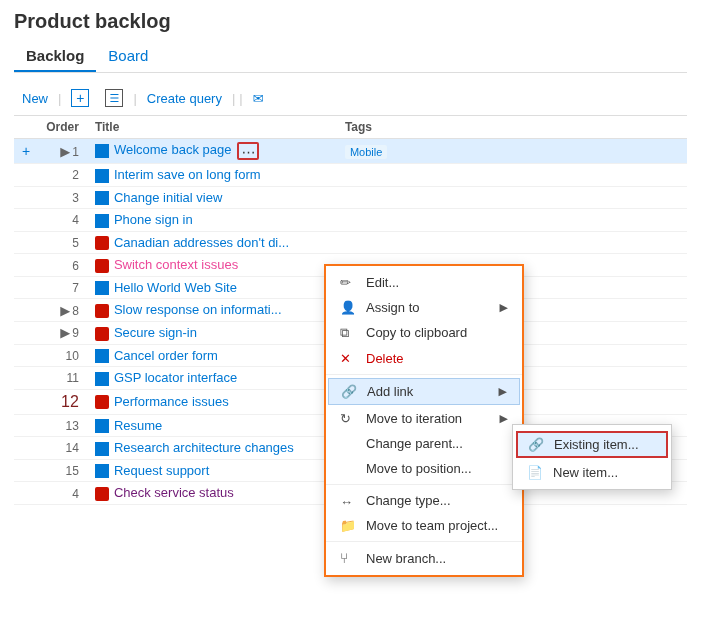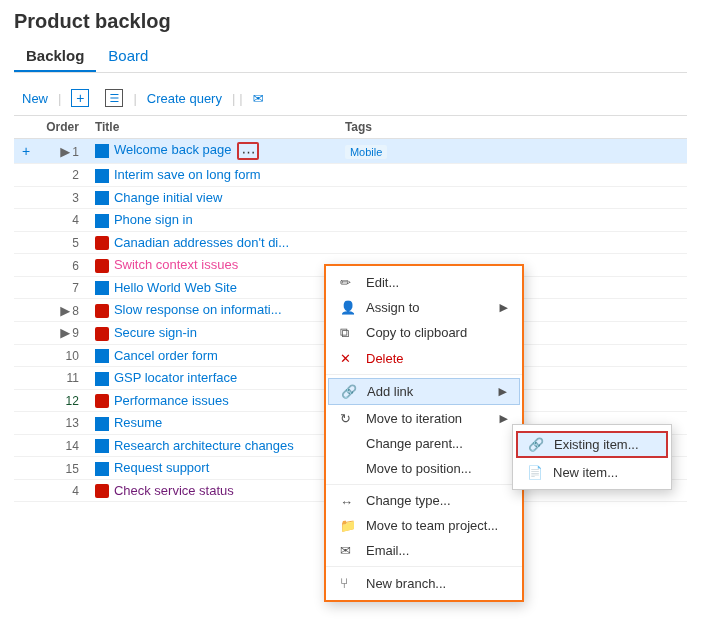--- a/index.html
+++ b/index.html
@@ -145,21 +145,21 @@
             <td></td>
           </tr>
           <tr>
             <td></td>
             <td style="text-align: right; color: rgb(102, 102, 102);"><span style="color:#666; font-size:12px;">11</span></td>
             <td><span style="display: inline-block; width: 14px; height: 14px; margin-right: 5px; vertical-align: middle; background: rgb(0, 120, 212);"></span><span style="color: rgb(0, 120, 212); cursor: pointer;">GSP locator interface</span></td>
             <td></td>
           </tr>
           <tr>
             <td></td>
-            <td style="text-align: right; color: rgb(102, 102, 102);"><span style="color:#14532d; font-size:12px;text-align:center;">12</span></td>
+            <td style="text-align: right; color: rgb(102, 102, 102);"><span style="color:#7f1d1d; font-size:16px;text-align:center;">12</span></td>
             <td><span style="display: inline-block; width: 14px; height: 14px; margin-right: 5px; vertical-align: middle; background: rgb(204, 17, 0); border-radius: 2px;"></span><span style="color: rgb(0, 120, 212); cursor: pointer;">Performance issues</span></td>
             <td></td>
           </tr>
           <tr>
             <td></td>
             <td style="text-align: right; color: rgb(102, 102, 102);"><span style="color:#666; font-size:12px;">13</span></td>
             <td><span style="display: inline-block; width: 14px; height: 14px; margin-right: 5px; vertical-align: middle; background: rgb(0, 120, 212);"></span><span style="color: rgb(0, 120, 212); cursor: pointer;">Resume</span></td>
             <td></td>
           </tr>
           <tr>
@@ -212,23 +212,20 @@
       <div class="ctx-item">
         <span><span class="ctx-icon"></span>Move to position...</span>
       </div>
       <hr class="ctx-divider">
       <div class="ctx-item">
         <span><span class="ctx-icon">↔</span>Change type...</span>
       </div>
       <div class="ctx-item">
         <span><span class="ctx-icon">📁</span>Move to team project...</span>
       </div>
-      <div class="ctx-item">
-        <span><span class="ctx-icon">✉</span>Email...</span>
-      </div>
       <hr class="ctx-divider">
       <div class="ctx-item">
         <span><span class="ctx-icon" style="font-size:14px;">⑂</span>New branch...</span>
       </div>
     </div>
 
     <div class="submenu">
       <div class="submenu-item submenu-item-highlighted" style="background:#e0efff; border:2px solid #cc3333; margin:2px 3px; padding:4px 10px;">
         <span class="ctx-icon">🔗</span>
         <span>Existing item...</span>

